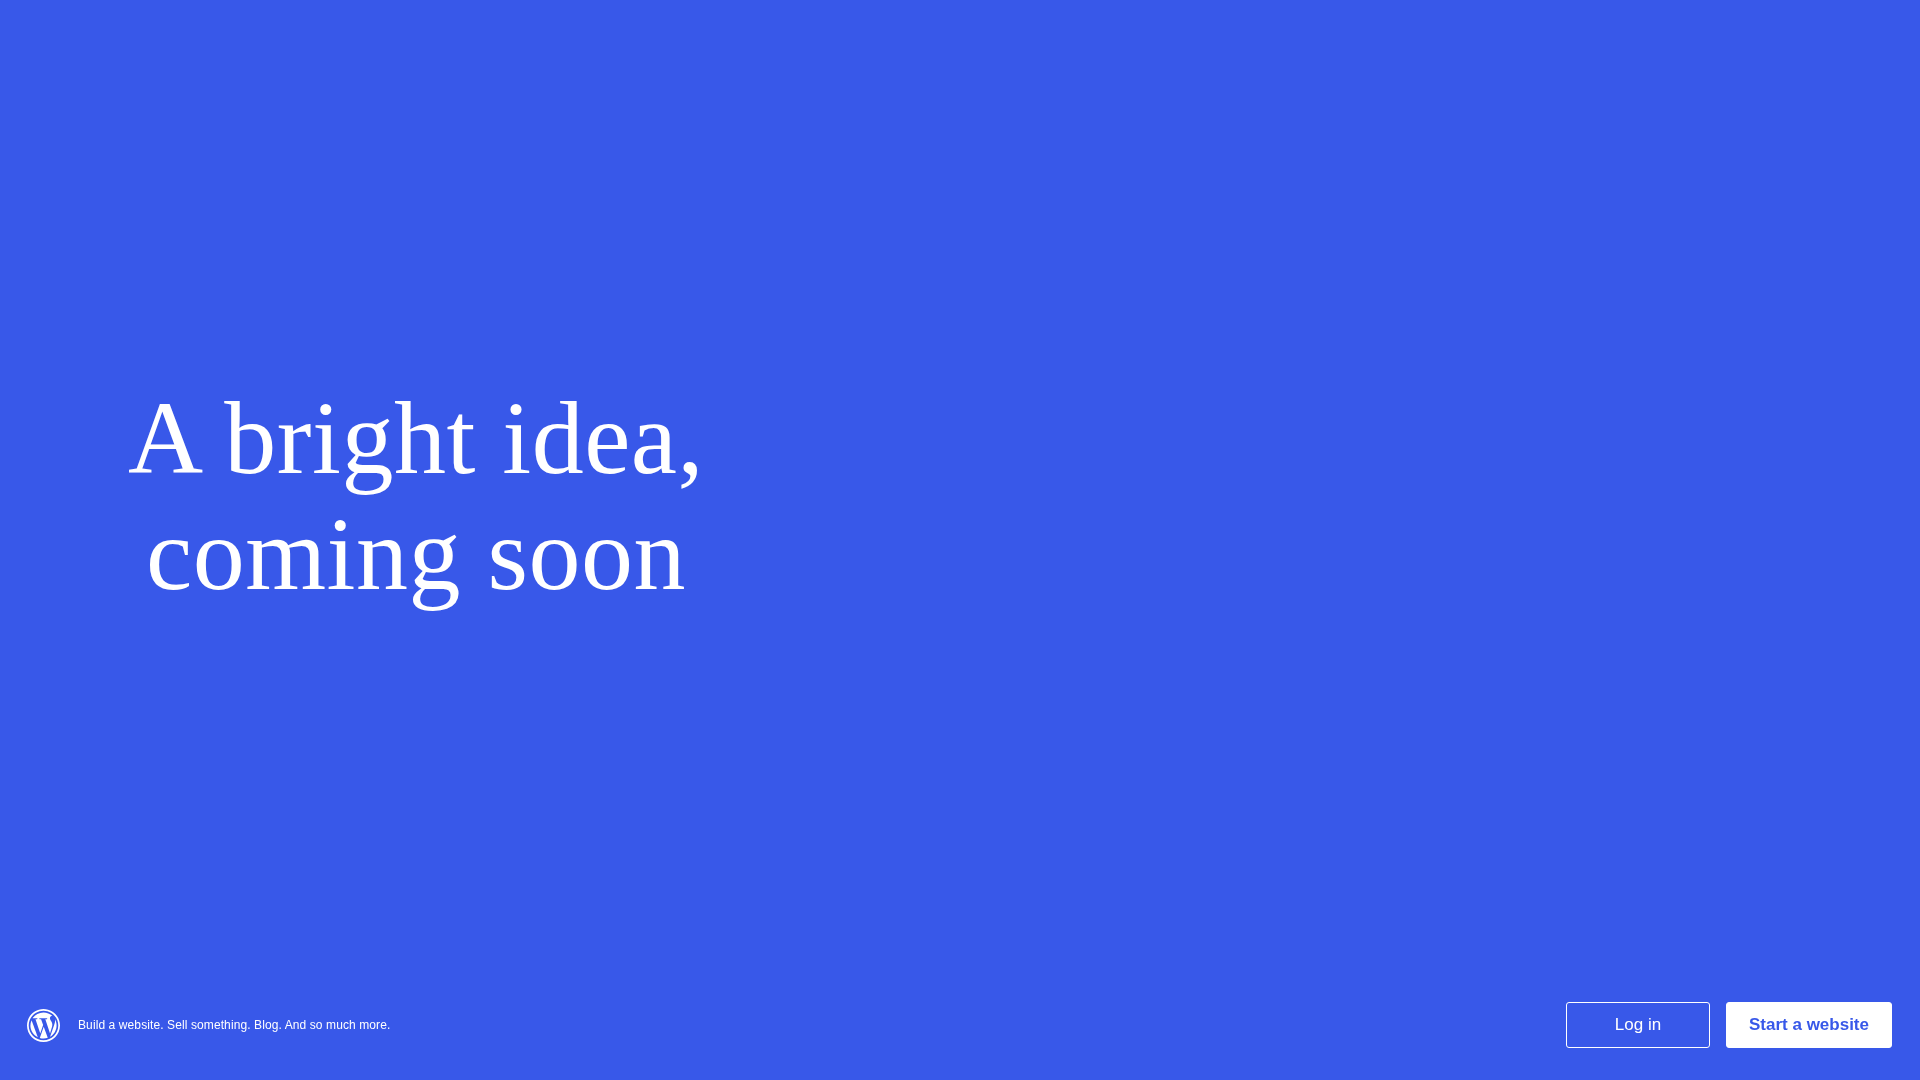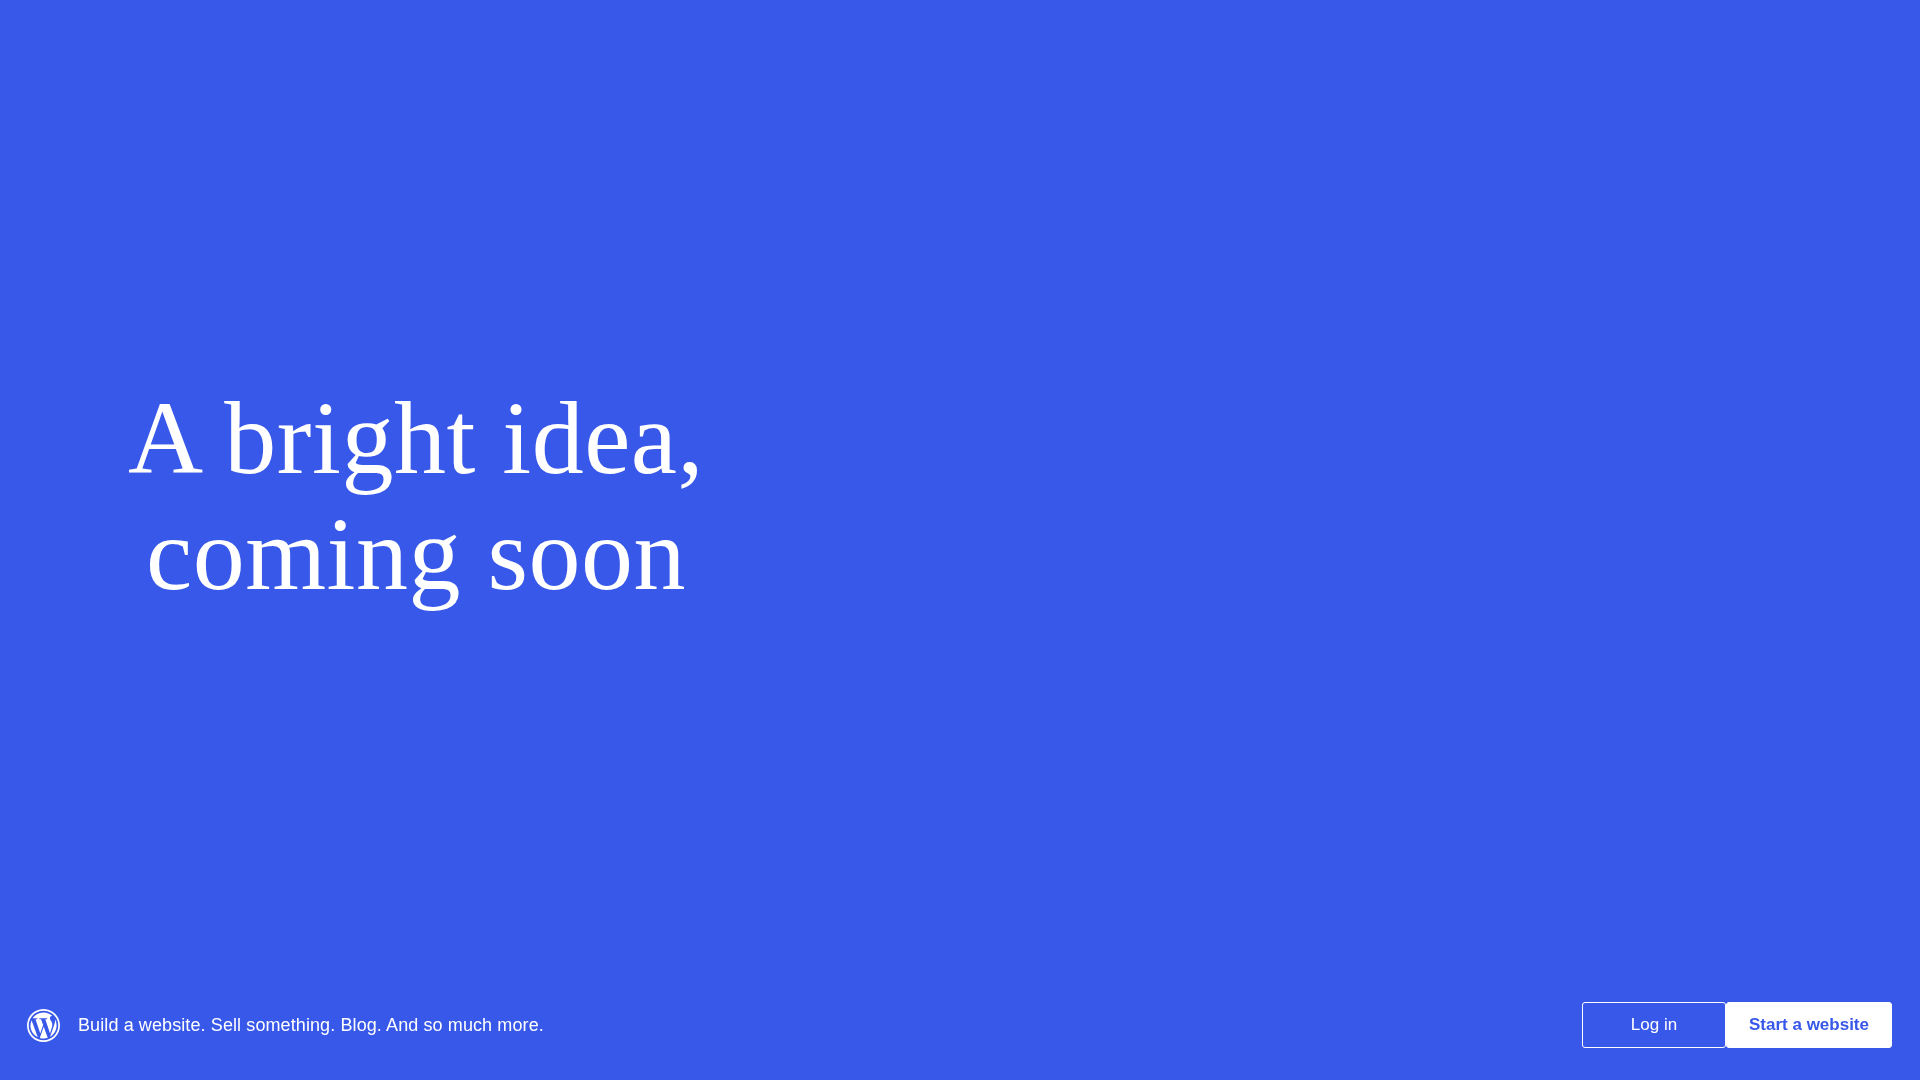--- a/index.html
+++ b/index.html
@@ -67,29 +67,30 @@
 
   .wp-logo {
     width: 33px;
     height: 33px;
     flex: 0 0 33px;
     display: block;
   }
 
   .footer-tagline {
     color: #ffffff;
-    font-size: 18px;
+    font-size: 12px;
     font-weight: 400;
     letter-spacing: 0.1px;
     white-space: nowrap;
   }
 
   .footer-actions {
     display: flex;
     align-items: center;
+    gap: 16px;
     flex: 0 0 auto;
     text-align: center;
   }
 
   .btn {
     height: 46px;
     display: inline-flex;
     align-items: center;
     justify-content: center;
     font-family: "Liberation Sans", sans-serif;

